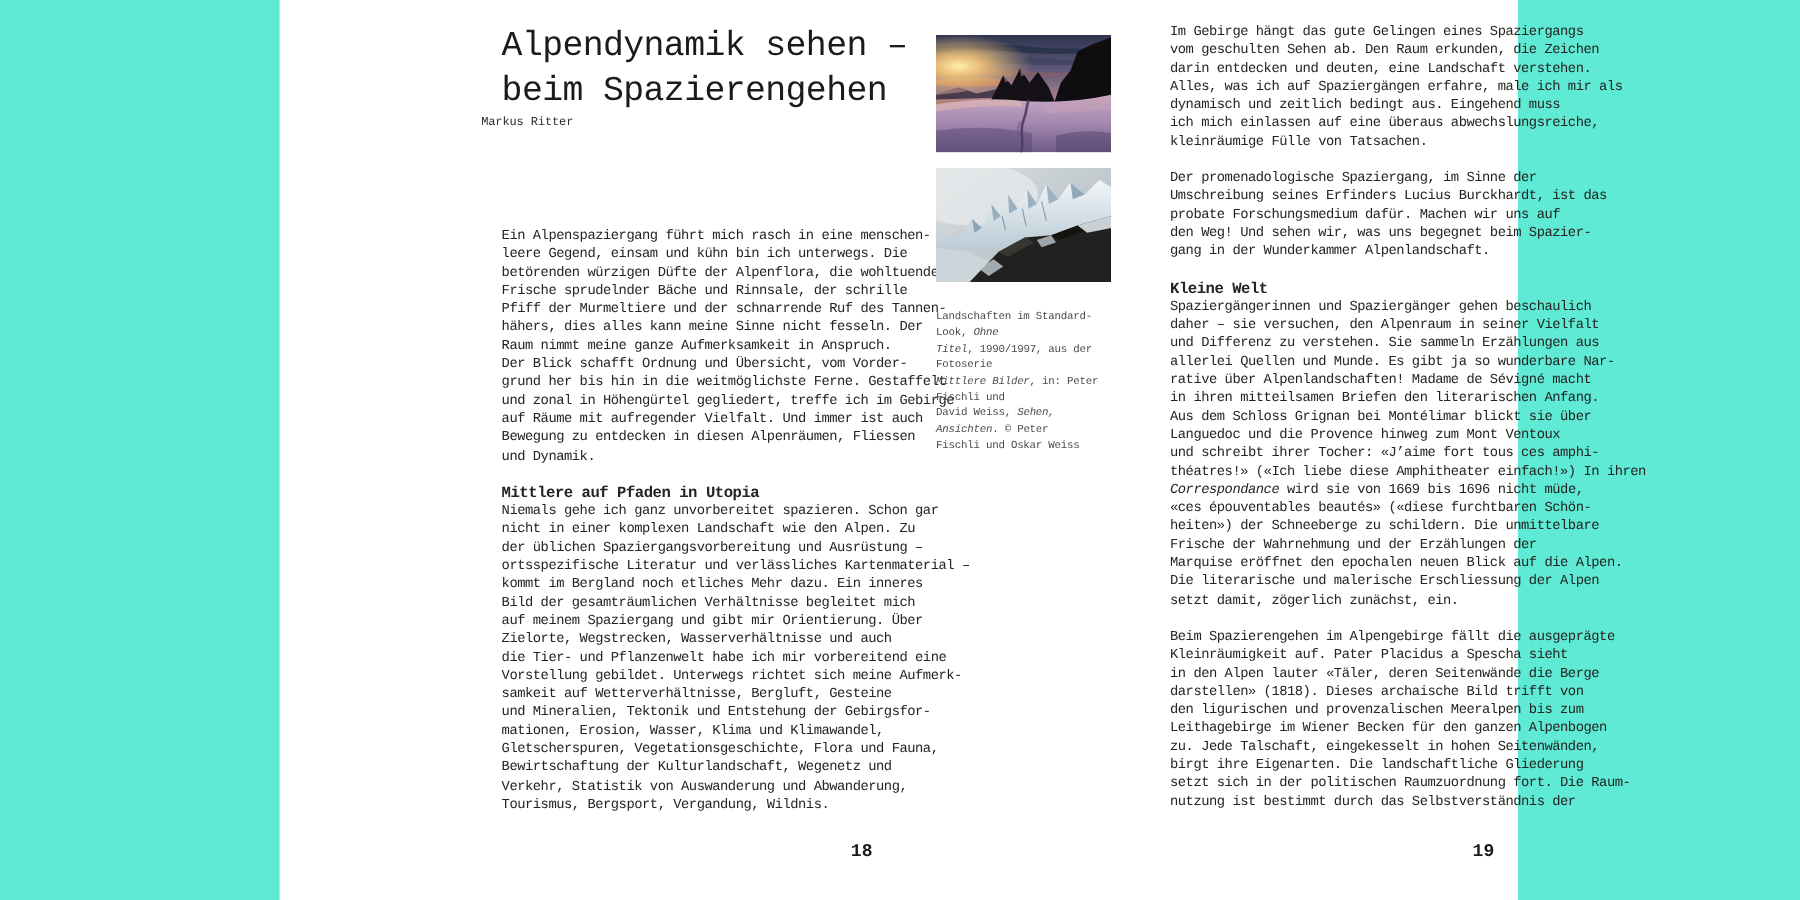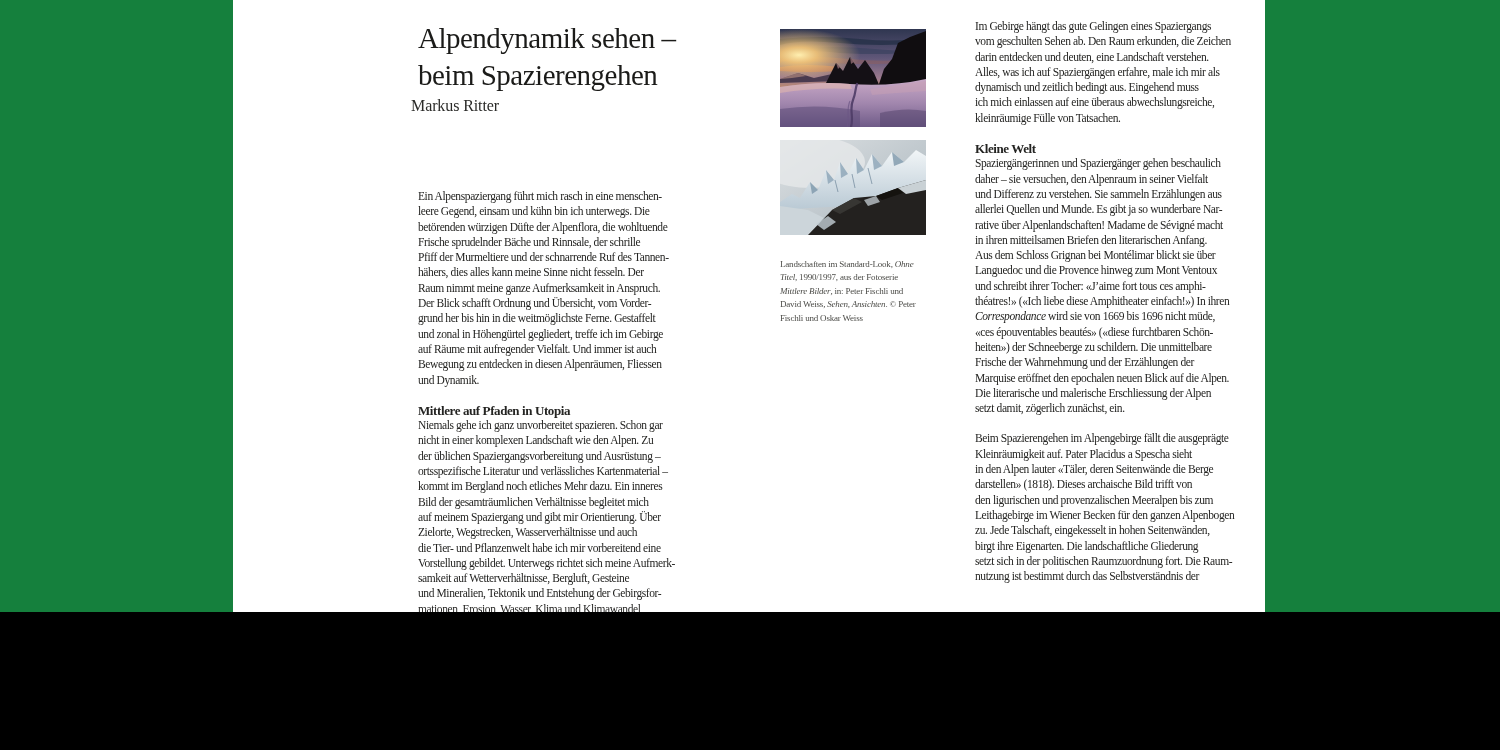--- a/index.html
+++ b/index.html
@@ -1,35 +1,35 @@
 <!DOCTYPE html>
 <html><head>
 <meta charset="utf-8">
 <style>
   html,body{margin:0;padding:0;background:#000;}
-  .stage{position:relative;width:1500px;height:612px;background:#15803d;overflow:hidden;
-         font-family:Liberation Serif, serif;}
+  .stage{position:relative;width:1500px;height:750px;background:#5eead4;overflow:hidden;
+         font-family:Liberation Mono, monospace;}
   .spread{position:absolute;left:233px;top:0;width:1032px;height:750px;background:#fff;color:#232321;}
   .title{position:absolute;left:185px;top:20px;margin:0;font-size:29px;line-height:37px;
          font-weight:400;letter-spacing:-0.5px;white-space:pre-line;color:#1b1b19;}
-  .author{position:absolute;left:178px;top:97px;font-size:16px;letter-spacing:-0.1px;color:#2b2b29;}
+  .author{position:absolute;left:168px;top:97px;font-size:10px;letter-spacing:-0.1px;color:#2b2b29;}
   .textcol{position:absolute;font-size:11.5px;line-height:15.3px;letter-spacing:-0.4px;color:#242422;}
   .textcol p{margin:0 0 15px 0;white-space:pre;}
   .textcol h2{margin:0;font-size:13px;line-height:15.3px;font-weight:700;white-space:pre;}
   .left-col{left:185px;top:189px;}
   .right-col{left:702px;top:19px;margin-left:40px;}
   .it{font-style:italic;}
   .figure-col{position:absolute;left:547px;top:29px;width:146px;}
   .photo{width:146px;overflow:hidden;}
   .photo.p1{height:98px;}
   .photo.p2{height:95px;margin-top:13px;}
   .photo svg{display:block;width:100%;height:100%;}
   .caption{margin-top:23px;font-size:9px;line-height:13.4px;letter-spacing:-0.2px;
            color:#4c4c48;white-space:pre-line;}
-  .pageno{position:absolute;top:672px;font-size:10px;font-weight:700;letter-spacing:0.2px;color:#1b1b19;text-align:right;}
+  .pageno{position:absolute;top:701px;font-size:15px;font-weight:700;letter-spacing:0.2px;color:#1b1b19;text-align:right;}
   .pn-left{left:476px;}
   .pn-right{left:994px;}
 </style>
 </head>
 <body>
 
 <div class="stage">
   <div class="spread">
 
     <section>
@@ -151,20 +151,25 @@
       </div>
 
       <div class="textcol right-col">
         <p>Im Gebirge hängt das gute Gelingen eines Spaziergangs
 vom geschulten Sehen ab. Den Raum erkunden, die Zeichen
 darin entdecken und deuten, eine Landschaft verstehen.
 Alles, was ich auf Spaziergängen erfahre, male ich mir als
 dynamisch und zeitlich bedingt aus. Eingehend muss
 ich mich einlassen auf eine überaus abwechslungsreiche,
 kleinräumige Fülle von Tatsachen.</p>
+        <p>Der promenadologische Spaziergang, im Sinne der
+Umschreibung seines Erfinders Lucius Burckhardt, ist das
+probate Forschungsmedium dafür. Machen wir uns auf
+den Weg! Und sehen wir, was uns begegnet beim Spazier-
+gang in der Wunderkammer Alpenlandschaft.</p>
         <h2>Kleine Welt</h2>
         <p><span>Spaziergängerinnen und Spaziergänger gehen beschaulich
 daher – sie versuchen, den Alpenraum in seiner Vielfalt
 und Differenz zu verstehen. Sie sammeln Erzählungen aus
 allerlei Quellen und Munde. Es gibt ja so wunderbare Nar-
 rative über Alpenlandschaften! Madame de Sévigné macht
 in ihren mitteilsamen Briefen den literarischen Anfang.
 Aus dem Schloss Grignan bei Montélimar blickt sie über
 Languedoc und die Provence hinweg zum Mont Ventoux
 und schreibt ihrer Tocher: «J’aime fort tous ces amphi-

